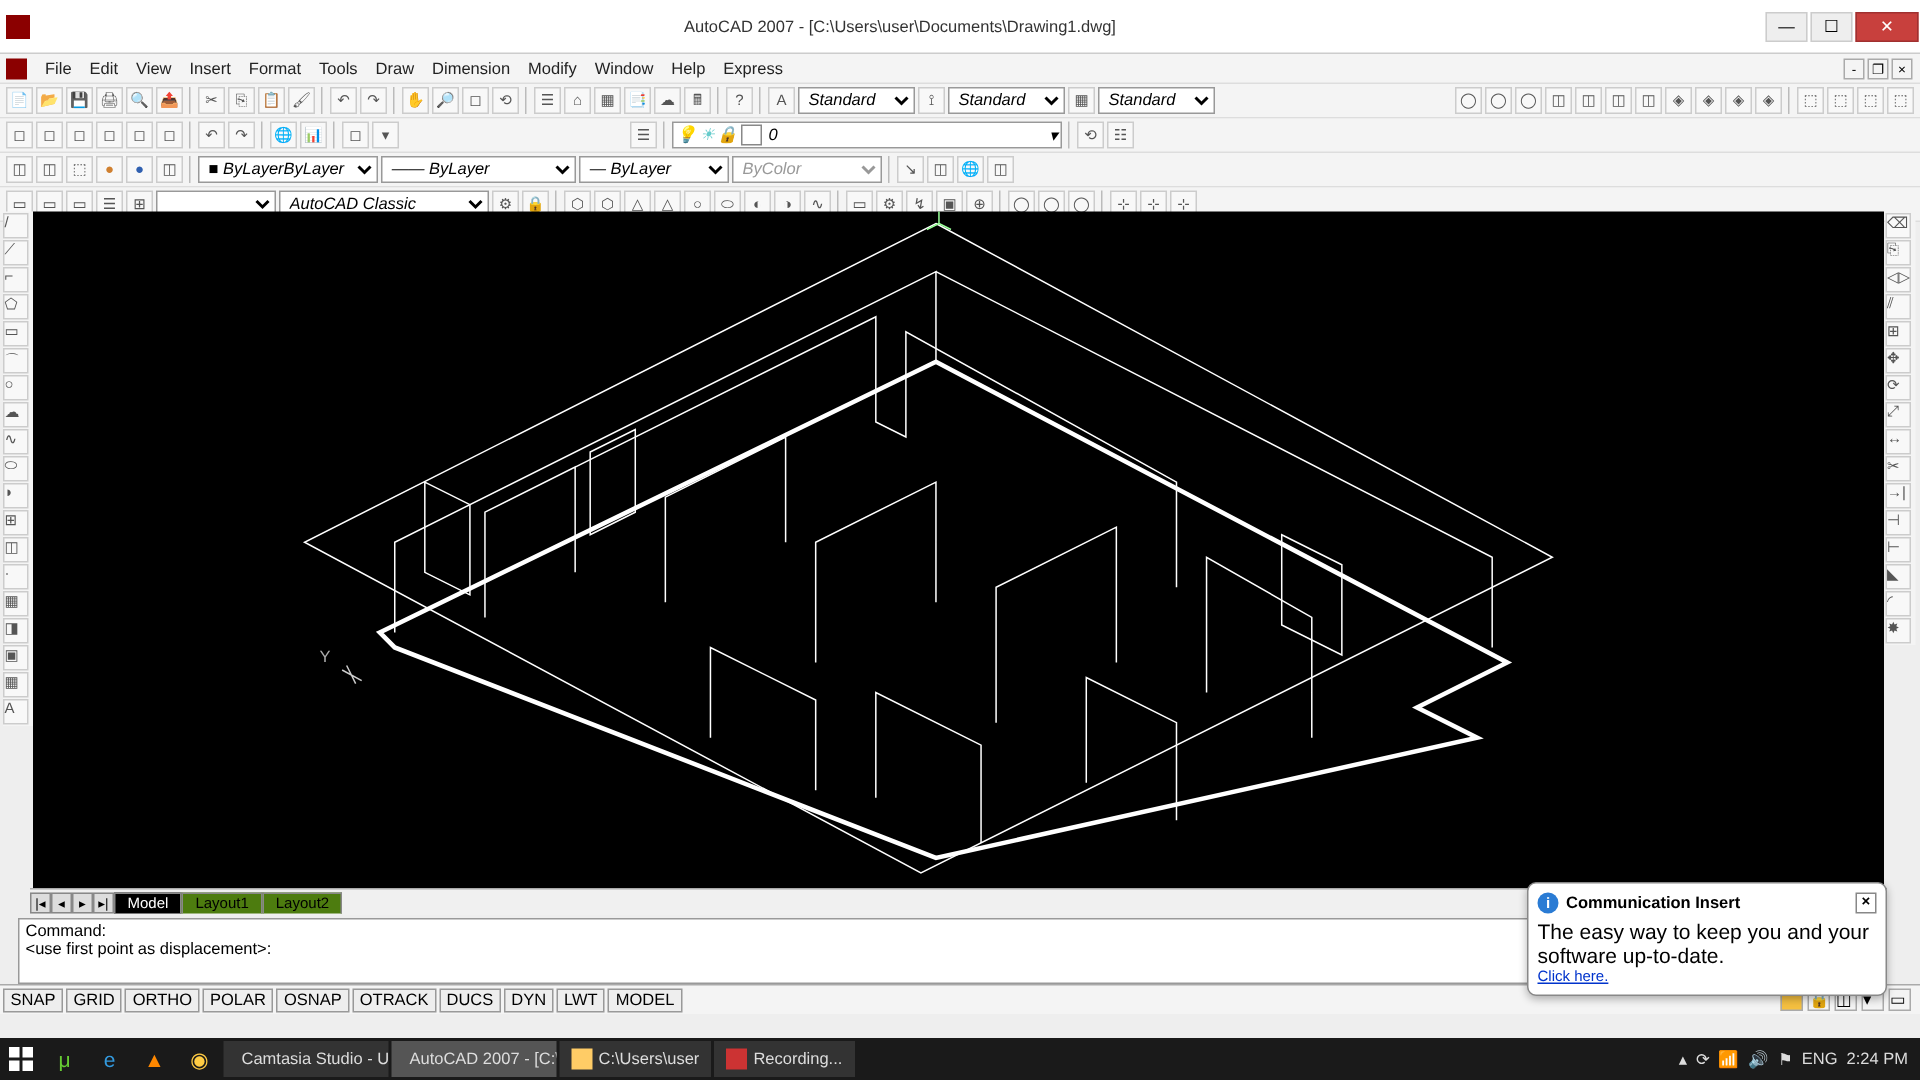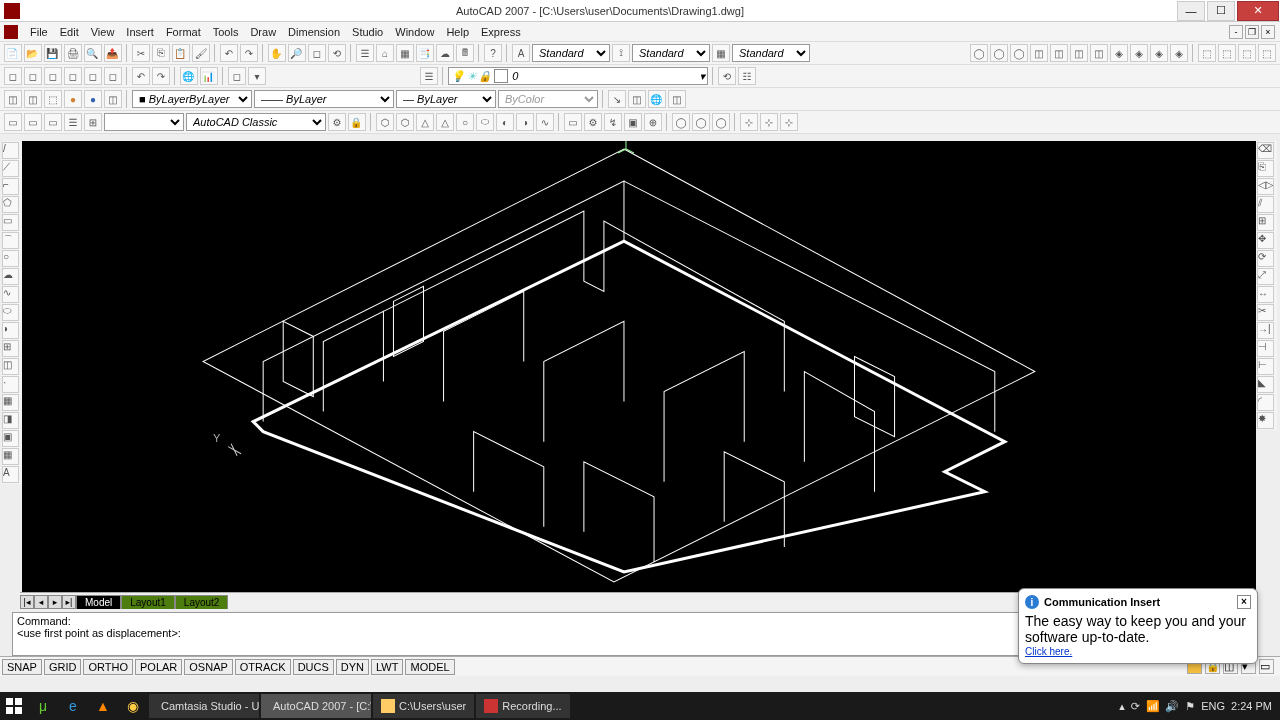--- a/index.html
+++ b/index.html
@@ -1,17 +1,17 @@
 <!DOCTYPE html>
 <html><head>
 <meta charset="utf-8">
 <style>
 * { margin:0; padding:0; box-sizing:border-box; font-family:Tahoma,Arial,sans-serif; font-size:11px; }
 body { width:1280px; height:720px; background:#eee; overflow:hidden; position:relative; }
-.titlebar { height:22px; background:#fff; display:flex; align-items:center; border-bottom:1px solid #ccc; }
+.titlebar { height:36px; background:#fff; display:flex; align-items:center; border-bottom:1px solid #ccc; }
 .titlebar .app-icon { width:16px;height:16px;background:#8B0000;margin:0 4px; }
 .titlebar .title { flex:1; text-align:center; color:#333; }
 .titlebar .win-btn { width:28px;height:20px;margin:0 1px;display:flex;align-items:center;justify-content:center;background:#eee;border:1px solid #ccc; }
 .titlebar .close { background:#c8403d;color:#fff;border-color:#a03030; width:42px;}
 .menubar { height:20px; background:#f4f4f4; display:flex; align-items:center; padding:0 4px; border-bottom:1px solid #ddd; }
 .menubar .app-icon { width:14px;height:14px;background:#8B0000;margin-right:6px; }
 .menubar span { padding:0 6px; color:#222; }
 .menubar .doc-btns { margin-left:auto; display:flex; }
 .menubar .doc-btns div { width:14px;height:14px;margin:0 1px;border:1px solid #aaa;font-size:9px;display:flex;align-items:center;justify-content:center;}
 .toolbar { display:flex; align-items:center; background:#f4f4f4; padding:2px 4px; border-bottom:1px solid #ddd; gap:2px; flex-wrap:nowrap;}
@@ -68,21 +68,21 @@
 <div class="menubar">
   <div class="app-icon"></div>
   <span>File</span>
   <span>Edit</span>
   <span>View</span>
   <span>Insert</span>
   <span>Format</span>
   <span>Tools</span>
   <span>Draw</span>
   <span>Dimension</span>
-  <span>Studio</span>
+  <span>Modify</span>
   <span>Window</span>
   <span>Help</span>
   <span>Express</span>
   <div class="doc-btns">
     <div>-</div>
     <div>❐</div>
     <div>×</div>
   </div>
 </div>
 
@@ -177,21 +177,21 @@
   <div class="tb-btn">◫</div>
   <div class="tb-btn">◫</div>
   <div class="tb-btn">⬚</div>
   <div class="tb-btn" style="color:#d08030">●</div>
   <div class="tb-btn" style="color:#3060b0">●</div>
   <div class="tb-btn">◫</div>
   <div class="tb-sep"></div>
   <select class="tb-select" style="width:120px">
     <option>■ <span>ByLayer</span>ByLayer</option>
   </select>
-  <select class="tb-select" style="width:140px">
+  <select class="tb-select" style="width:130px">
     <option>—— ByLayer</option>
   </select>
   <select class="tb-select" style="width:100px">
     <option>— ByLayer</option>
   </select>
   <select class="tb-select" style="width:100px;color:#999">
     <option>ByColor</option>
   </select>
   <div class="tb-sep"></div>
   <div class="tb-btn">↘</div>

